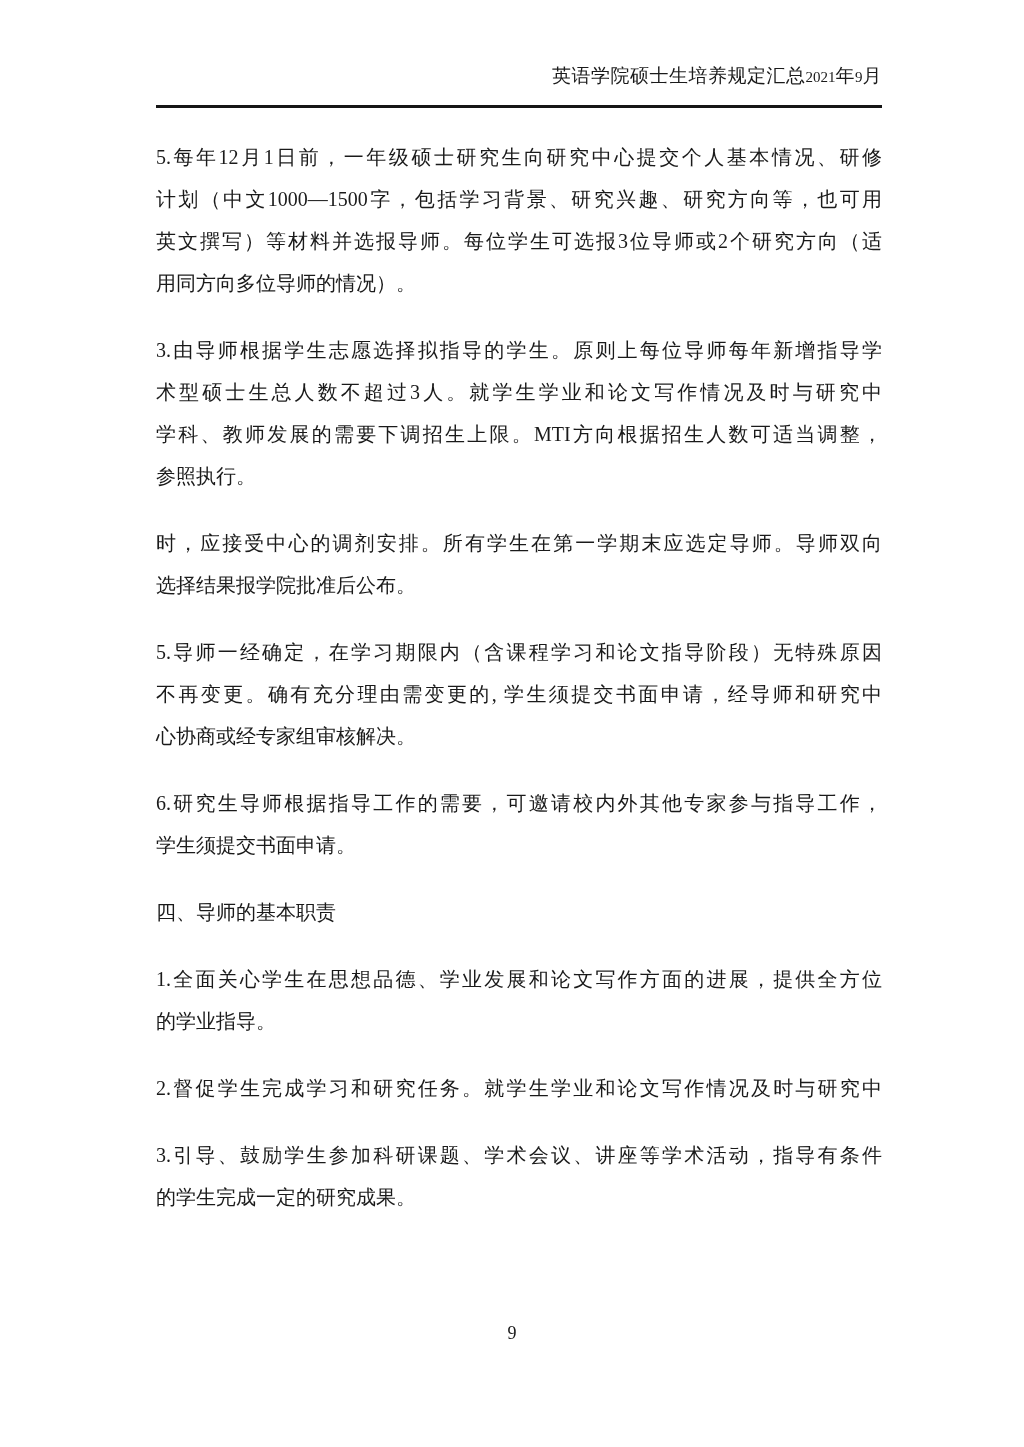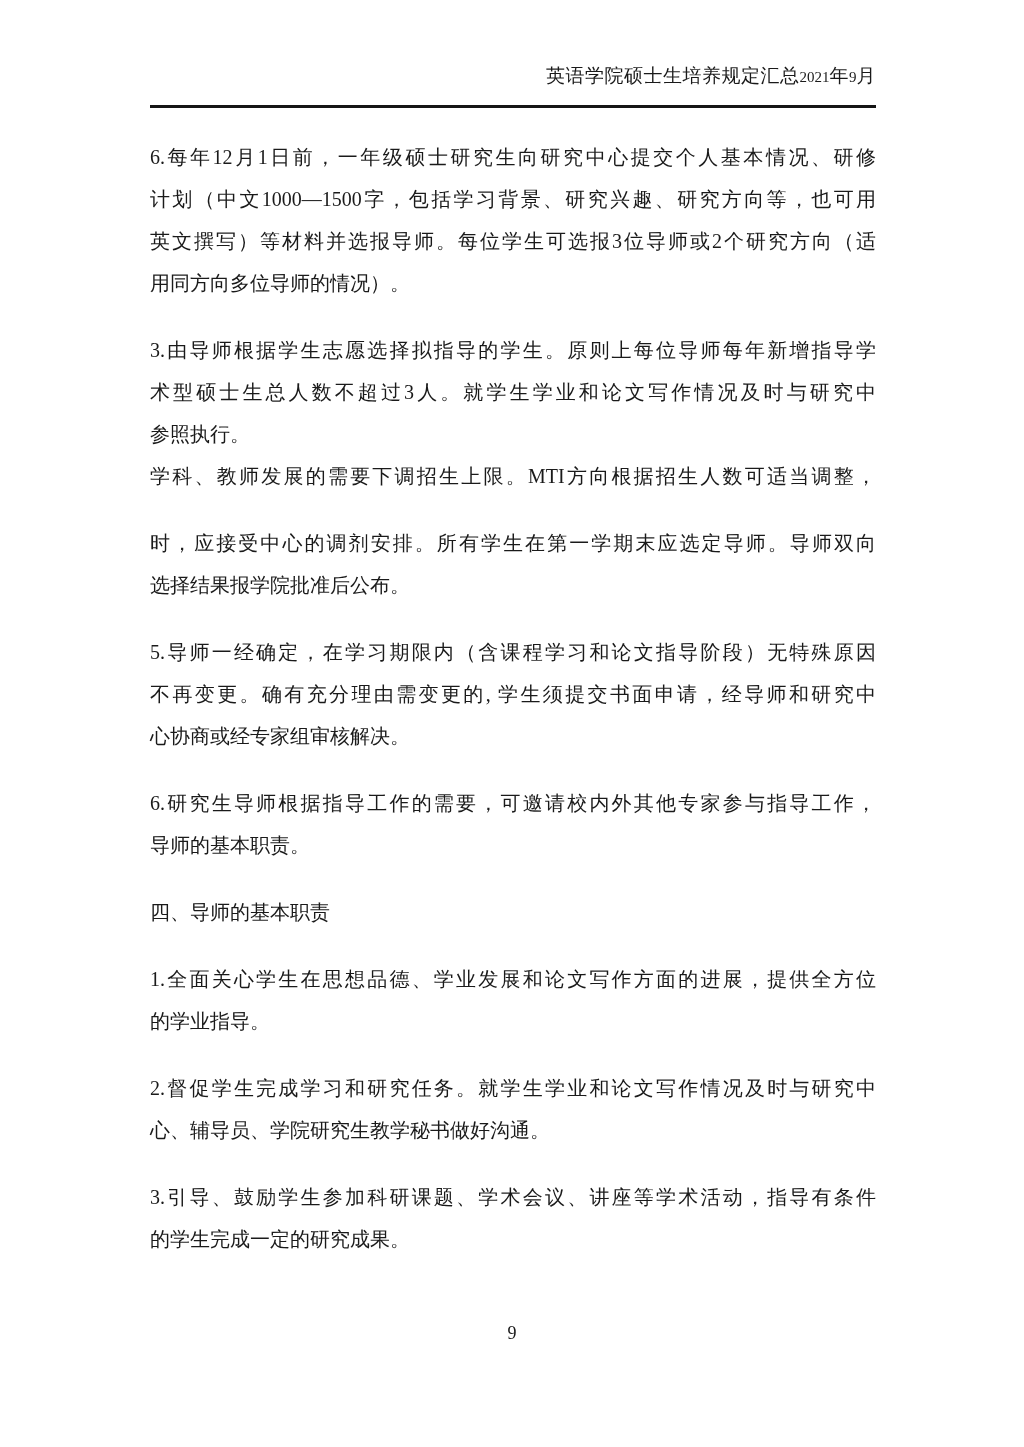--- a/index.html
+++ b/index.html
@@ -11,21 +11,21 @@
     position: relative;
     width: 1024px;
     height: 1447px;
     background: #ffffff;
     font-family: "Liberation Serif", "DejaVu Serif", serif;
     color: #1a1a1a;
     overflow: hidden;
   }
   .content {
     position: absolute;
-    left: 150px;
+    left: 156px;
     top: 0;
     width: 726px;
   }
   .header-title {
     margin-top: 63px;
     text-align: right;
     font-size: 19px;
     line-height: 25px;
     letter-spacing: 0.5px;
     white-space: nowrap;
@@ -84,61 +84,60 @@
 <div class="page">
   <div class="content">
 
     <div class="header-title"><span>英语学院硕士生培养规定汇总</span><span class="num">2021</span><span>年</span><span class="num">9</span><span>月</span></div>
 
     <div class="header-rule"></div>
 
     <div class="doc-body">
 
       <p class="para">
-        <span class="line fill">6.每年12月1日前，一年级硕士研究生向研究中心提交个人基本情况、研修</span>
+        <span class="line fill">5.每年12月1日前，一年级硕士研究生向研究中心提交个人基本情况、研修</span>
         <span class="line fill">计划（中文1000—1500字，包括学习背景、研究兴趣、研究方向等，也可用</span>
         <span class="line fill">英文撰写）等材料并选报导师。每位学生可选报3位导师或2个研究方向（适</span>
         <span class="line end">用同方向多位导师的情况）。</span>
       </p>
 
       <p class="para">
         <span class="line fill">3.由导师根据学生志愿选择拟指导的学生。原则上每位导师每年新增指导学</span>
         <span class="line fill">术型硕士生总人数不超过3人。就学生学业和论文写作情况及时与研究中</span>
+        <span class="line fill">学科、教师发展的需要下调招生上限。MTI方向根据招生人数可适当调整，</span>
         <span class="line end">参照执行。</span>
-        <span class="line fill">学科、教师发展的需要下调招生上限。MTI方向根据招生人数可适当调整，</span>
       </p>
 
       <p class="para">
         <span class="line fill">时，应接受中心的调剂安排。所有学生在第一学期末应选定导师。导师双向</span>
         <span class="line end">选择结果报学院批准后公布。</span>
       </p>
 
       <p class="para">
         <span class="line fill">5.导师一经确定，在学习期限内（含课程学习和论文指导阶段）无特殊原因</span>
         <span class="line fill">不再变更。确有充分理由需变更的, 学生须提交书面申请，经导师和研究中</span>
         <span class="line end">心协商或经专家组审核解决。</span>
       </p>
 
       <p class="para">
         <span class="line fill">6.研究生导师根据指导工作的需要，可邀请校内外其他专家参与指导工作，</span>
-        <span class="line end">导师的基本职责。</span>
+        <span class="line end">学生须提交书面申请。</span>
       </p>
 
       <h2 class="heading-block">
         <span class="line end">四、导师的基本职责</span>
       </h2>
 
       <p class="para">
         <span class="line fill">1.全面关心学生在思想品德、学业发展和论文写作方面的进展，提供全方位</span>
         <span class="line end">的学业指导。</span>
       </p>
 
       <p class="para">
         <span class="line fill">2.督促学生完成学习和研究任务。就学生学业和论文写作情况及时与研究中</span>
-        <span class="line end">心、辅导员、学院研究生教学秘书做好沟通。</span>
       </p>
 
       <p class="para">
         <span class="line fill">3.引导、鼓励学生参加科研课题、学术会议、讲座等学术活动，指导有条件</span>
         <span class="line end">的学生完成一定的研究成果。</span>
       </p>
 
     </div>
   </div>
 

